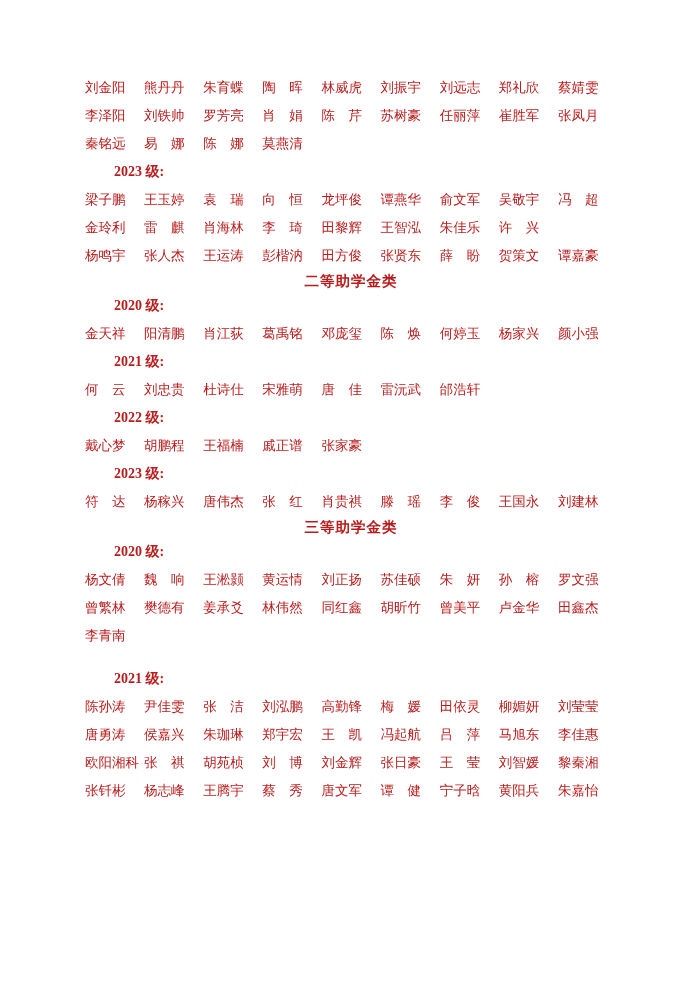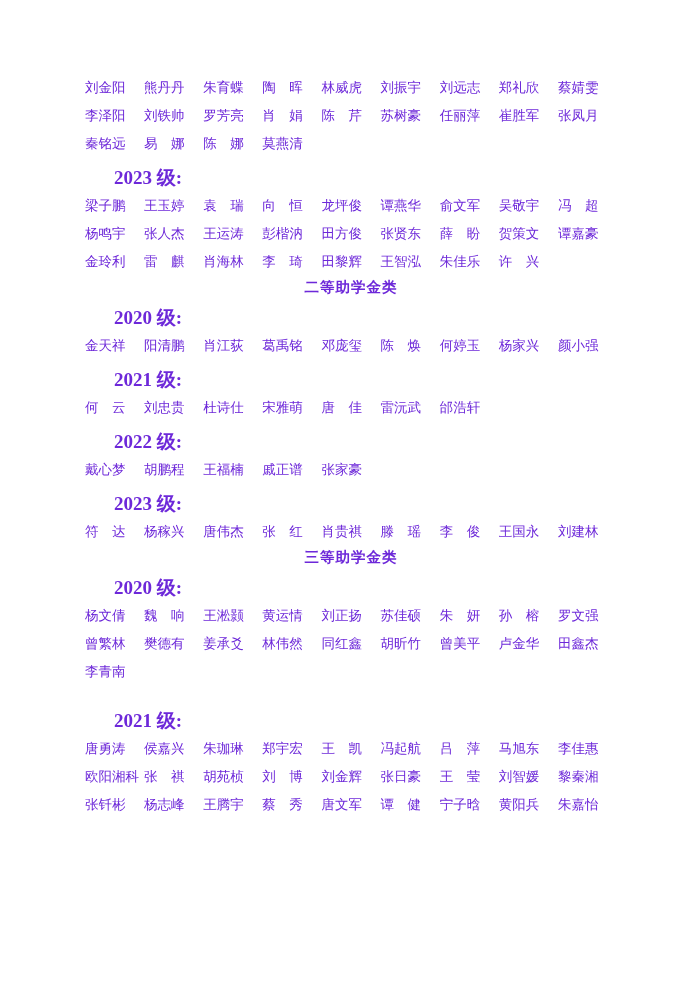--- a/index.html
+++ b/index.html
@@ -7,42 +7,41 @@
     padding: 0;
     background: #ffffff;
   }
   .page {
     position: relative;
     width: 700px;
     height: 990px;
     box-sizing: border-box;
     padding: 74px 83px 0 85px;
     background: #ffffff;
-    color: #6d28d9;
+    color: #b91c1c;
     font-family: "Liberation Serif", "DejaVu Serif", serif;
     overflow: hidden;
   }
   .name-row {
     display: grid;
     grid-template-columns: repeat(9, 1fr);
     height: 28px;
     line-height: 28px;
     font-size: 13.5px;
   }
   .name {
     white-space: pre;
     text-align: left;
   }
   .grade-label {
     height: 28px;
     line-height: 28px;
     font-weight: bold;
-    font-size: 19px;
+    font-size: 14px;
     padding-left: 29px;
-    margin-top: 6px;
   }
   .section-heading {
     height: 22px;
     line-height: 22px;
     text-align: center;
     font-weight: bold;
     font-family: Liberation Sans, sans-serif;
     font-size: 14.5px;
     letter-spacing: 1px;
   }
@@ -89,40 +88,40 @@
         <span class="name">王玉婷</span>
         <span class="name">袁　瑞</span>
         <span class="name">向　恒</span>
         <span class="name">龙坪俊</span>
         <span class="name">谭燕华</span>
         <span class="name">俞文军</span>
         <span class="name">吴敬宇</span>
         <span class="name">冯　超</span>
       </div>
       <div class="name-row">
+        <span class="name">金玲利</span>
+        <span class="name">雷　麒</span>
+        <span class="name">肖海林</span>
+        <span class="name">李　琦</span>
+        <span class="name">田黎辉</span>
+        <span class="name">王智泓</span>
+        <span class="name">朱佳乐</span>
+        <span class="name">许　兴</span>
+      </div>
+      <div class="name-row">
         <span class="name">杨鸣宇</span>
         <span class="name">张人杰</span>
         <span class="name">王运涛</span>
         <span class="name">彭楷汭</span>
         <span class="name">田方俊</span>
         <span class="name">张贤东</span>
         <span class="name">薛　盼</span>
         <span class="name">贺策文</span>
         <span class="name">谭嘉豪</span>
       </div>
-      <div class="name-row">
-        <span class="name">金玲利</span>
-        <span class="name">雷　麒</span>
-        <span class="name">肖海林</span>
-        <span class="name">李　琦</span>
-        <span class="name">田黎辉</span>
-        <span class="name">王智泓</span>
-        <span class="name">朱佳乐</span>
-        <span class="name">许　兴</span>
-      </div>
       <div class="section-heading">二等助学金类</div>
       <div class="grade-label">2020 级:</div>
       <div class="name-row">
         <span class="name">金天祥</span>
         <span class="name">阳清鹏</span>
         <span class="name">肖江荻</span>
         <span class="name">葛禹铭</span>
         <span class="name">邓庞玺</span>
         <span class="name">陈　焕</span>
         <span class="name">何婷玉</span>
@@ -182,20 +181,31 @@
         <span class="name">曾美平</span>
         <span class="name">卢金华</span>
         <span class="name">田鑫杰</span>
       </div>
       <div class="name-row">
         <span class="name">李青南</span>
       </div>
       <div class="spacer"></div>
       <div class="grade-label">2021 级:</div>
       <div class="name-row">
+        <span class="name">陈孙涛</span>
+        <span class="name">尹佳雯</span>
+        <span class="name">张　洁</span>
+        <span class="name">刘泓鹏</span>
+        <span class="name">高勤锋</span>
+        <span class="name">梅　媛</span>
+        <span class="name">田依灵</span>
+        <span class="name">柳媚妍</span>
+        <span class="name">刘莹莹</span>
+      </div>
+      <div class="name-row">
         <span class="name">唐勇涛</span>
         <span class="name">侯嘉兴</span>
         <span class="name">朱珈琳</span>
         <span class="name">郑宇宏</span>
         <span class="name">王　凯</span>
         <span class="name">冯起航</span>
         <span class="name">吕　萍</span>
         <span class="name">马旭东</span>
         <span class="name">李佳惠</span>
       </div>

